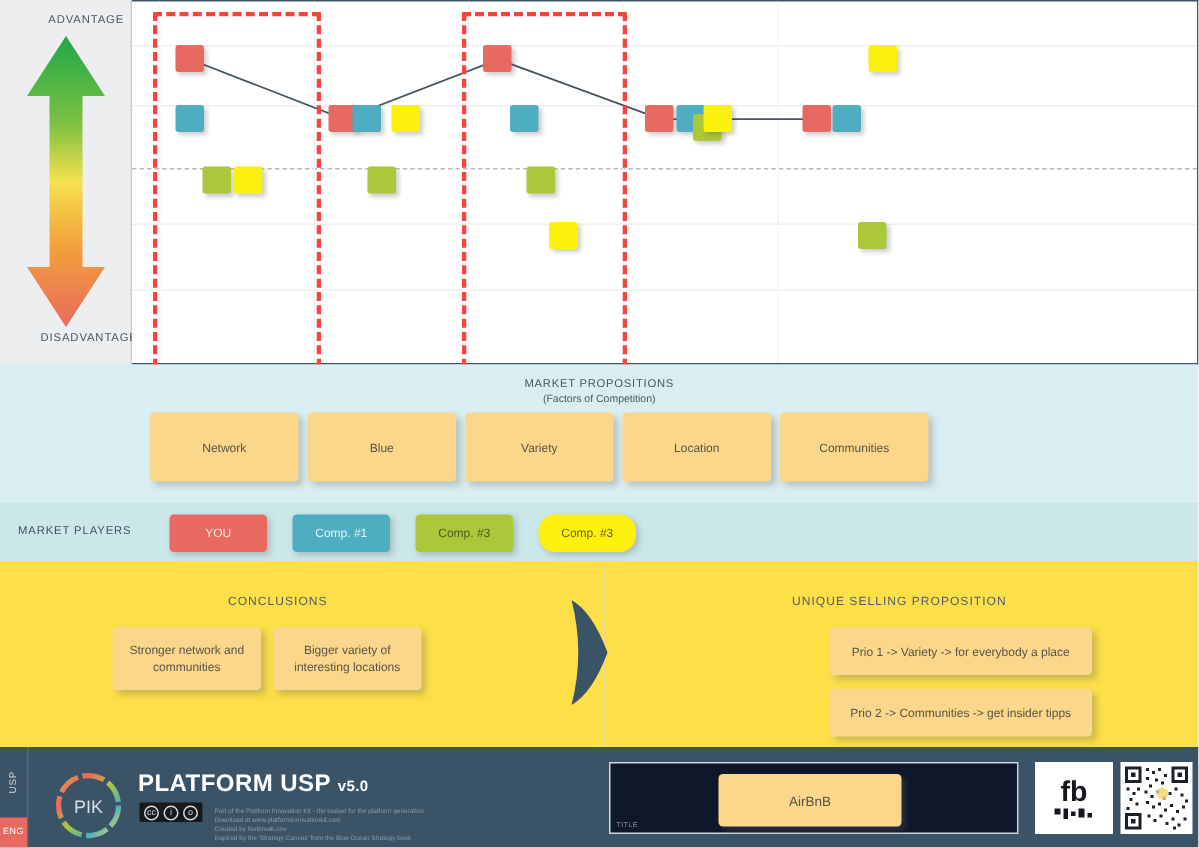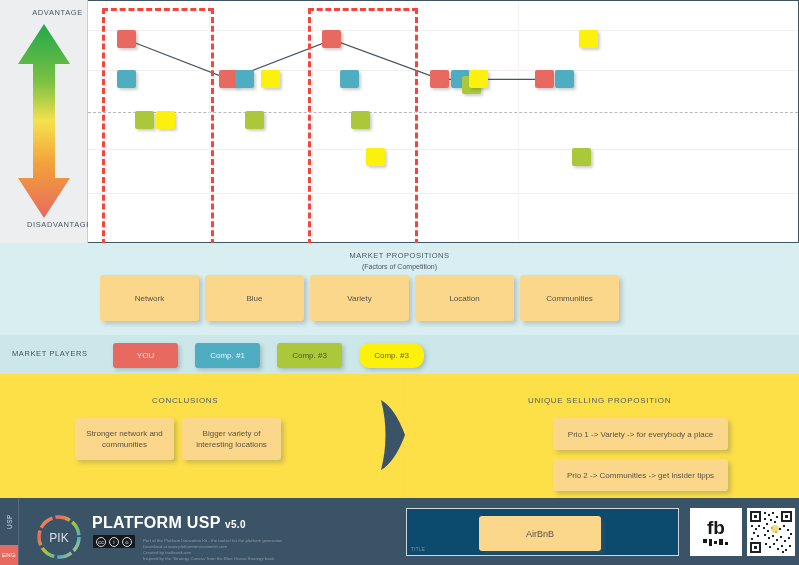--- a/index.html
+++ b/index.html
@@ -153,21 +153,21 @@
     width: 10px; height: 10px; border-radius: 50%;
     border: 1px solid #d9d9d9; color: #d9d9d9; font-size: 6px;
     display: flex; align-items: center; justify-content: center; line-height: 1;
   }
   .fineprint {
     position: absolute; left: 143px; top: 538px; width: 235px;
     color: #8c9aa6; font-size: 4.3px; line-height: 5.9px;
   }
   .title-box {
     position: absolute; left: 406px; top: 508px; width: 273px; height: 48px;
-    background: #0c4a6e; border: 1px solid #cfd6dc;
+    background: #0f172a; border: 1px solid #cfd6dc;
   }
   .title-box .tb-label {
     position: absolute; left: 4px; bottom: 3px; font-size: 4.5px;
     color: #8b949c; letter-spacing: .4px;
   }
   .title-box .card-yellow {
     position: absolute; left: 72px; top: 7px; width: 122px; height: 35px; font-size: 9px;
   }
   .fb-logo {
     position: absolute; left: 690px; top: 508px; width: 52px; height: 48px;

